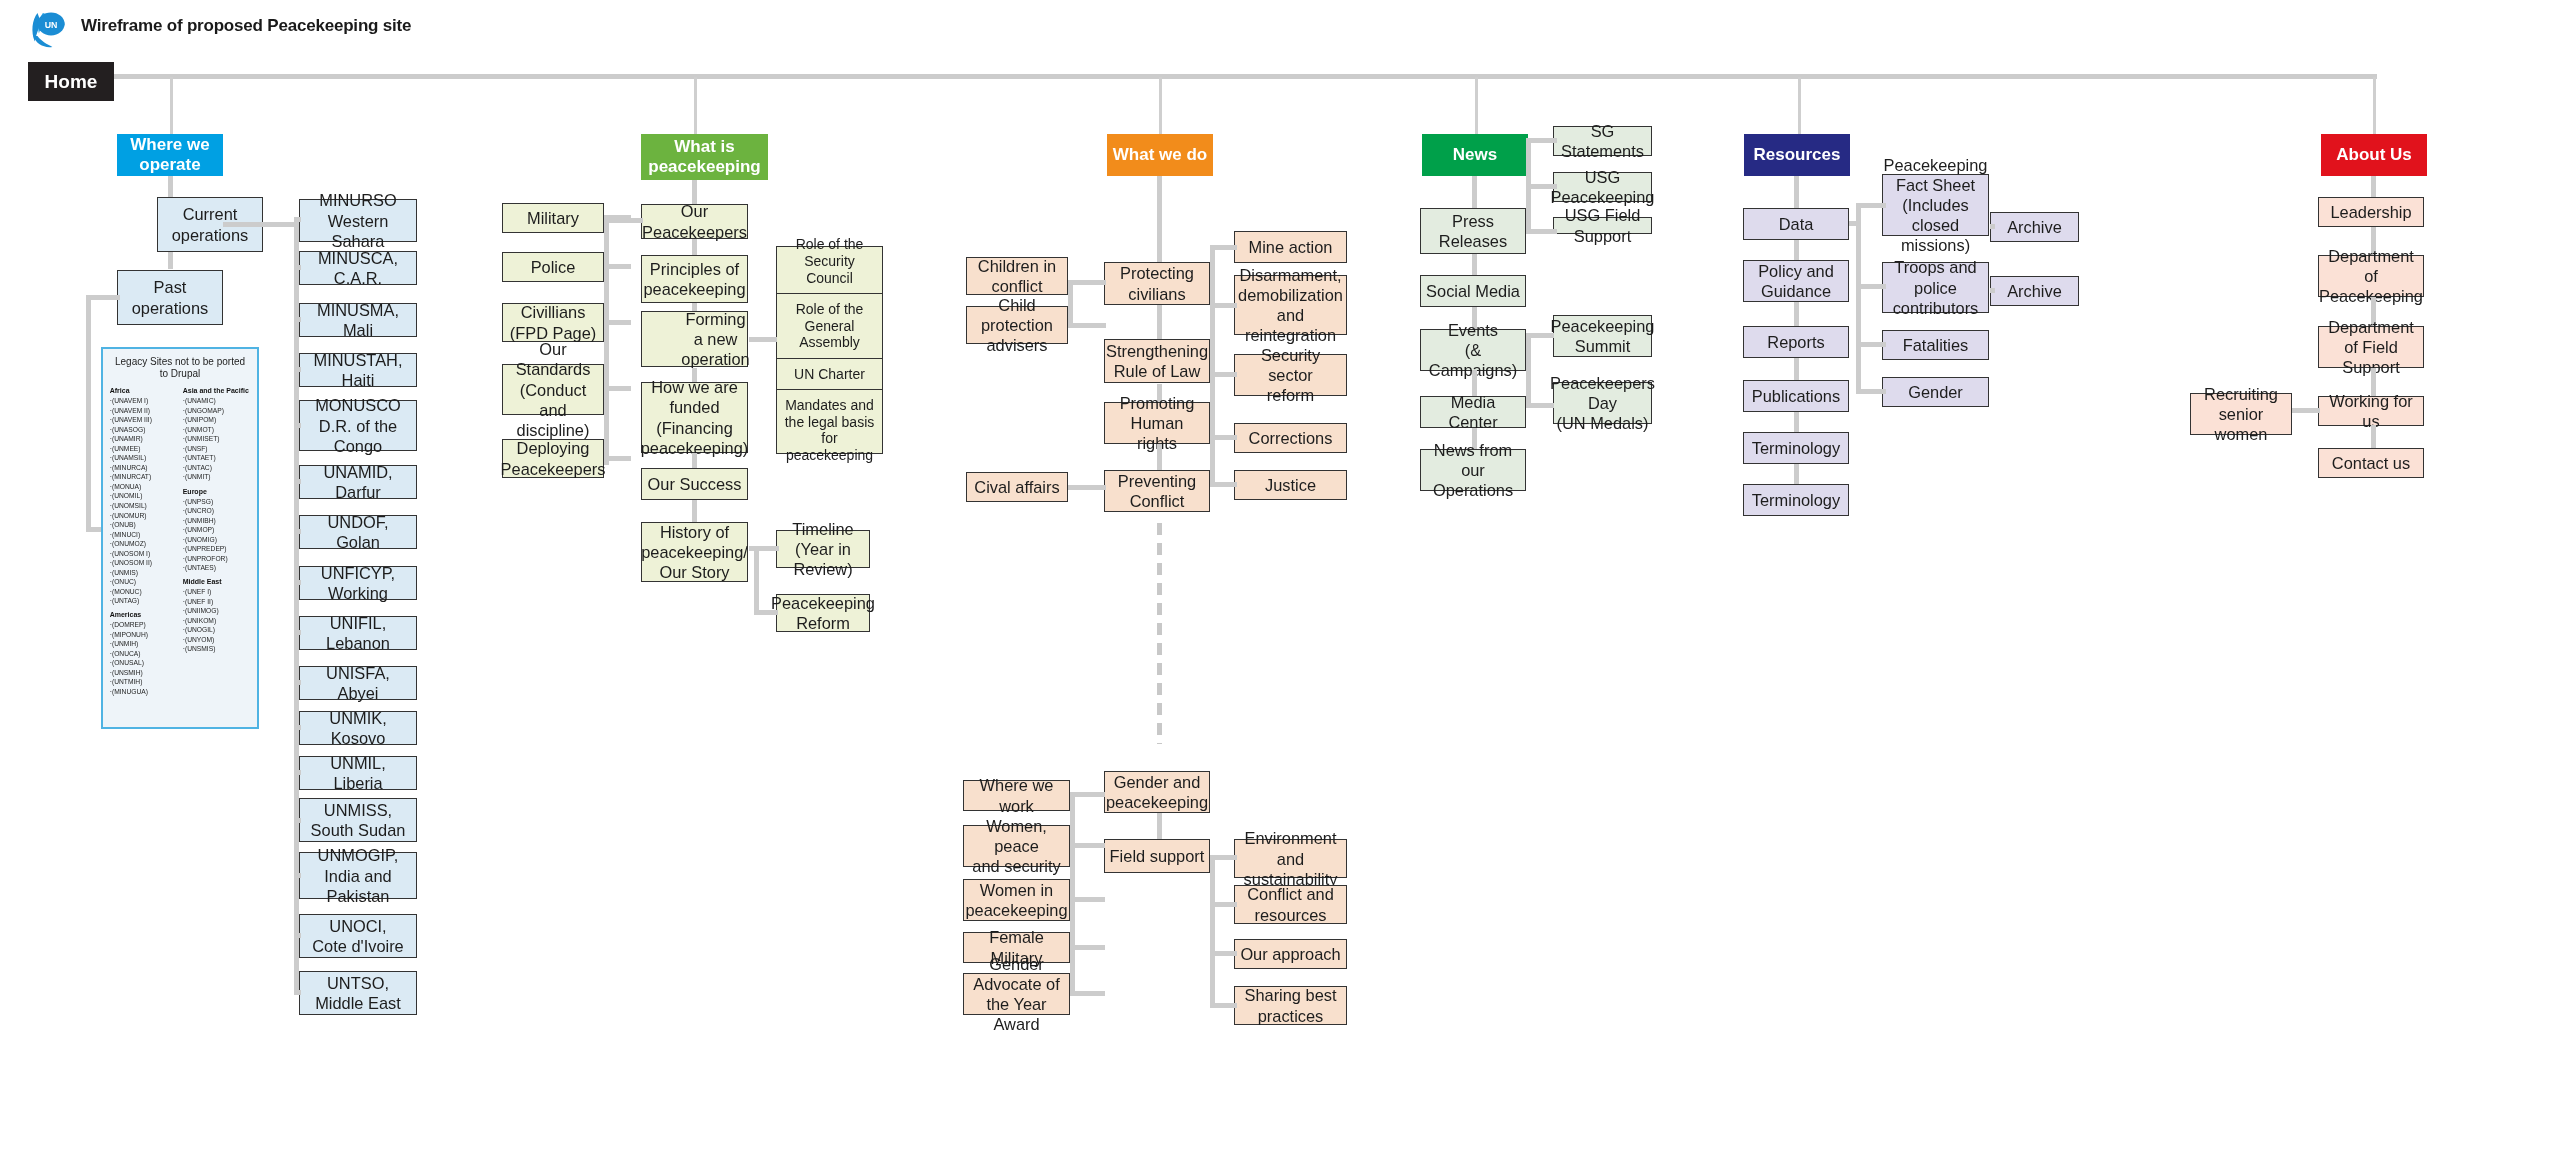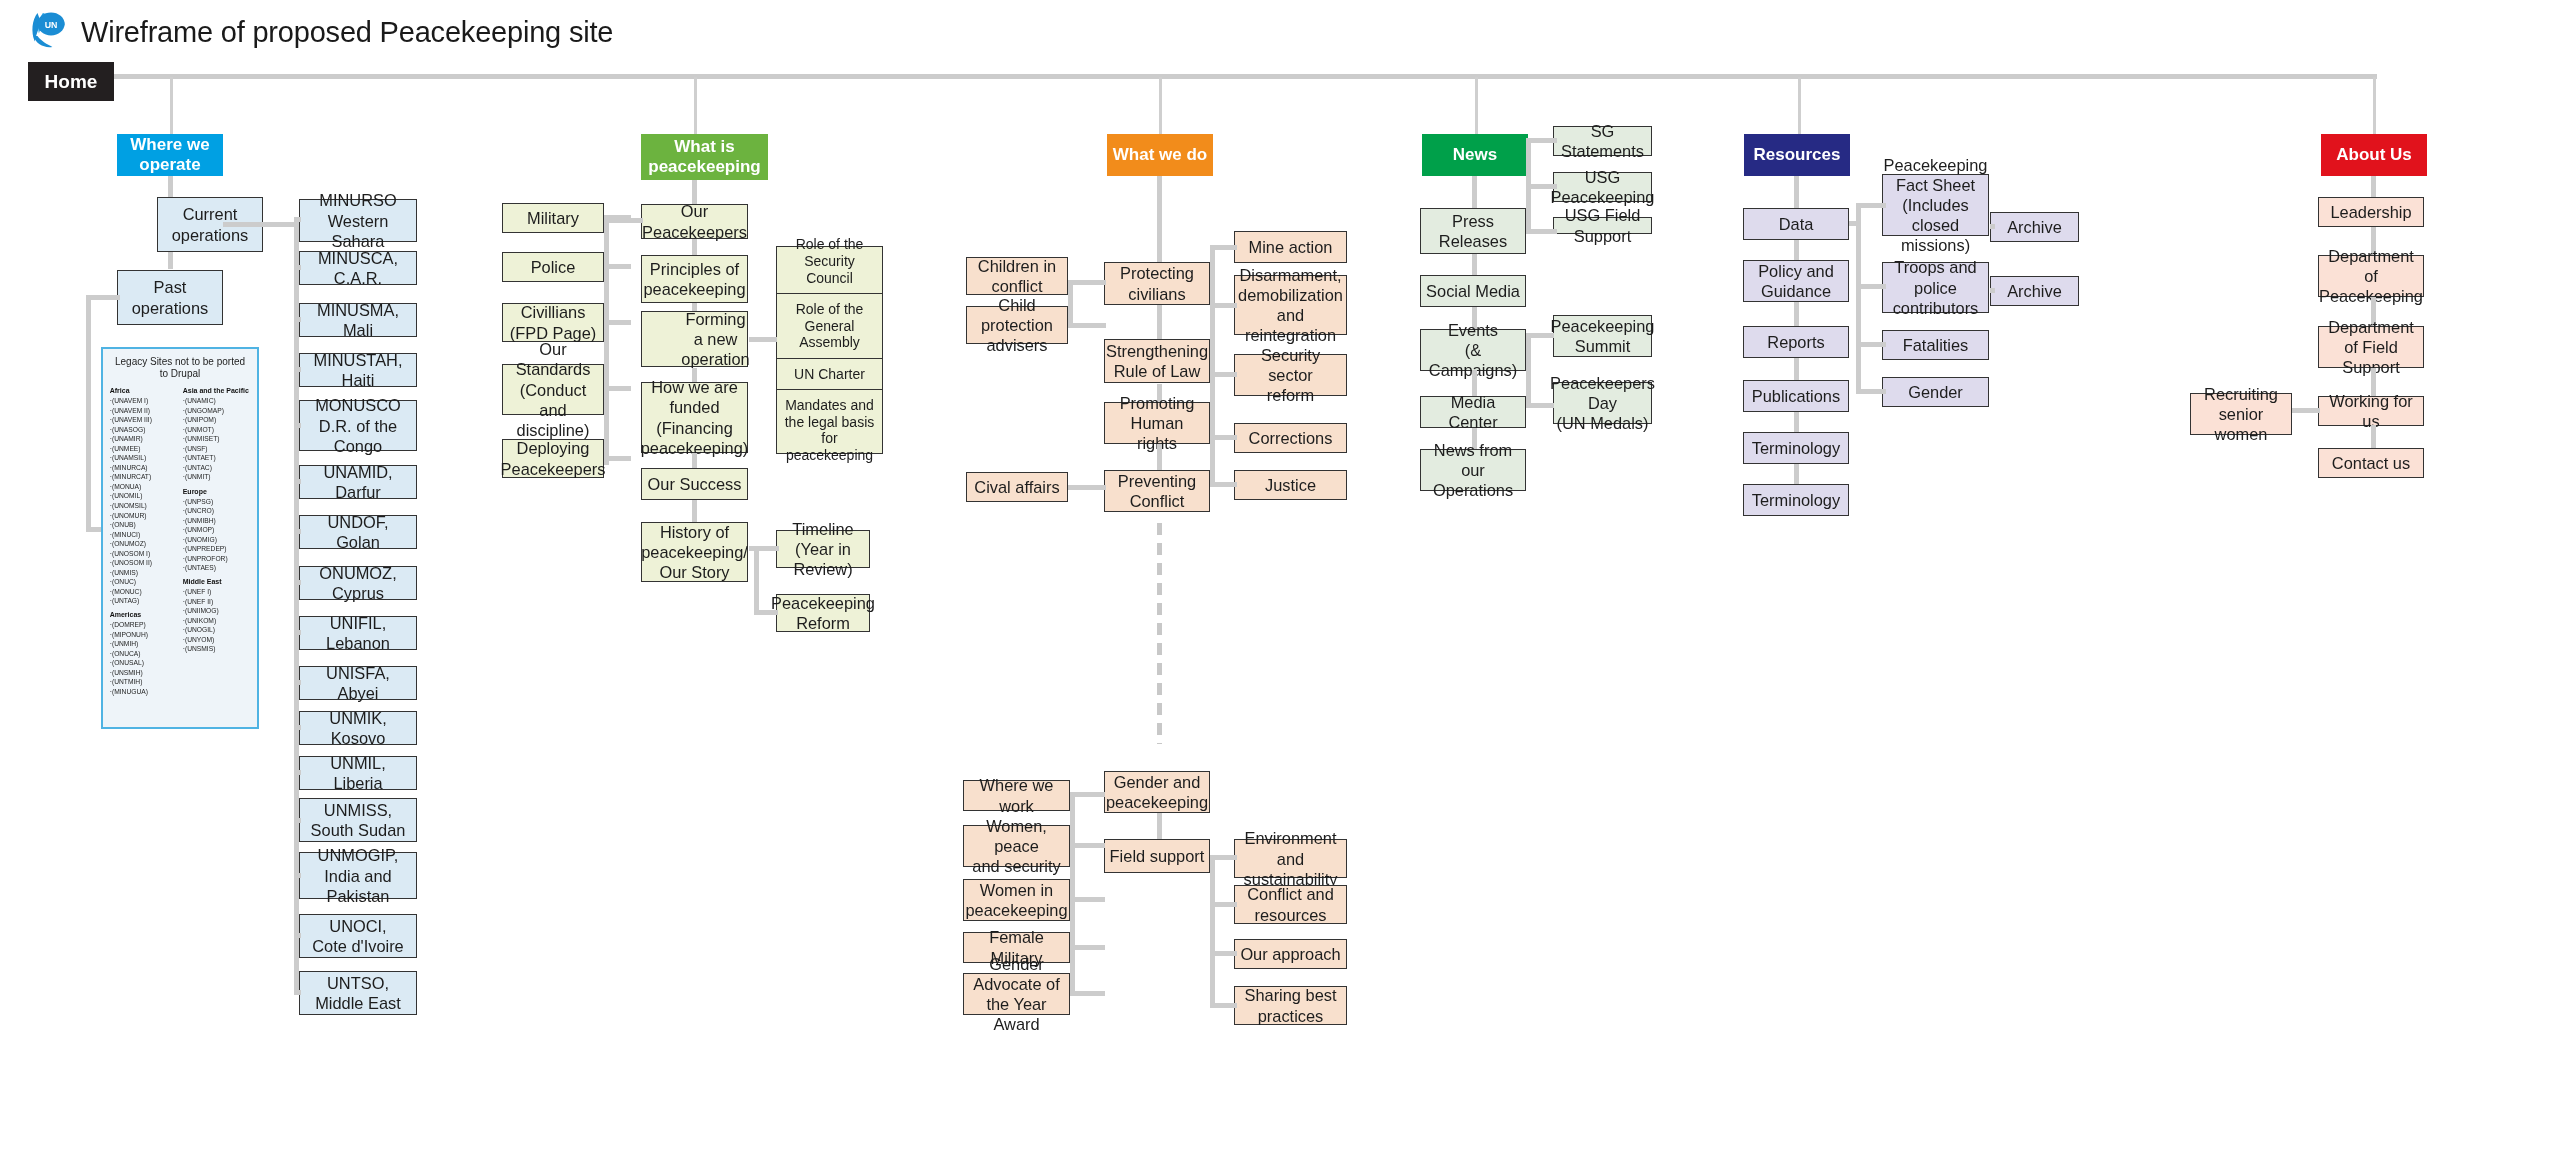--- a/index.html
+++ b/index.html
@@ -8,21 +8,21 @@
     width:2576px; height:1162px; position:relative; overflow:hidden;
     font-family:"Liberation Sans", sans-serif;
     -webkit-font-smoothing:antialiased;
   }
 
   
   #header { position:absolute; left:0; top:0; width:2576px; height:74px; }
   #un-logo { position:absolute; left:28px; top:9.4px; width:42px; height:42px; }
   #doc-title {
     position:absolute; left:81px; top:16px;
-    font-size:29px; font-weight:normal; color:#1a1a1a; letter-spacing:-0.2px;
+    font-size:17px; font-weight:bold; color:#1a1a1a; letter-spacing:-0.2px;
     white-space:nowrap;
   }
   #home-tab {
     position:absolute; left:28px; top:62px; width:86px; height:39px;
     background:#231f20; color:#ffffff;
     font-size:19px; font-weight:bold;
     display:flex; align-items:center; justify-content:center;
   }
 
   
@@ -216,21 +216,21 @@
     <div class="hline" style="left: 294px; top: 317px; width: 6.7px;"></div>
     <div class="node blue" style="left: 299px; top: 353px; width: 118px; height: 34px; white-space: pre-line;">MINUSTAH, Haiti</div>
     <div class="hline" style="left: 294px; top: 367px; width: 6.7px;"></div>
     <div class="node blue" style="left: 299px; top: 400px; width: 118px; height: 51px; white-space: pre-line;">MONUSCO
 D.R. of the Congo</div>
     <div class="hline" style="left: 294px; top: 423px; width: 6.7px;"></div>
     <div class="node blue" style="left: 299px; top: 465px; width: 118px; height: 34px; white-space: pre-line;">UNAMID, Darfur</div>
     <div class="hline" style="left: 294px; top: 479px; width: 6.7px;"></div>
     <div class="node blue" style="left: 299px; top: 515px; width: 118px; height: 34px; white-space: pre-line;">UNDOF, Golan</div>
     <div class="hline" style="left: 294px; top: 529px; width: 6.7px;"></div>
-    <div class="node blue" style="left: 299px; top: 566px; width: 118px; height: 34px; white-space: pre-line;">ONUMOZ, Cyprus</div>
+    <div class="node blue" style="left: 299px; top: 566px; width: 118px; height: 34px; white-space: pre-line;">UNFICYP, Working</div>
     <div class="hline" style="left: 294px; top: 580px; width: 6.7px;"></div>
     <div class="node blue" style="left: 299px; top: 616px; width: 118px; height: 34px; white-space: pre-line;">UNIFIL, Lebanon</div>
     <div class="hline" style="left: 294px; top: 630px; width: 6.7px;"></div>
     <div class="node blue" style="left: 299px; top: 666px; width: 118px; height: 34px; white-space: pre-line;">UNISFA, Abyei</div>
     <div class="hline" style="left: 294px; top: 680px; width: 6.7px;"></div>
     <div class="node blue" style="left: 299px; top: 711px; width: 118px; height: 34px; white-space: pre-line;">UNMIK, Kosovo</div>
     <div class="hline" style="left: 294px; top: 725px; width: 6.7px;"></div>
     <div class="node blue" style="left: 299px; top: 756px; width: 118px; height: 34px; white-space: pre-line;">UNMIL, Liberia</div>
     <div class="hline" style="left: 294px; top: 770px; width: 6.7px;"></div>
     <div class="node blue" style="left: 299px; top: 798px; width: 118px; height: 44px; white-space: pre-line;">UNMISS,

